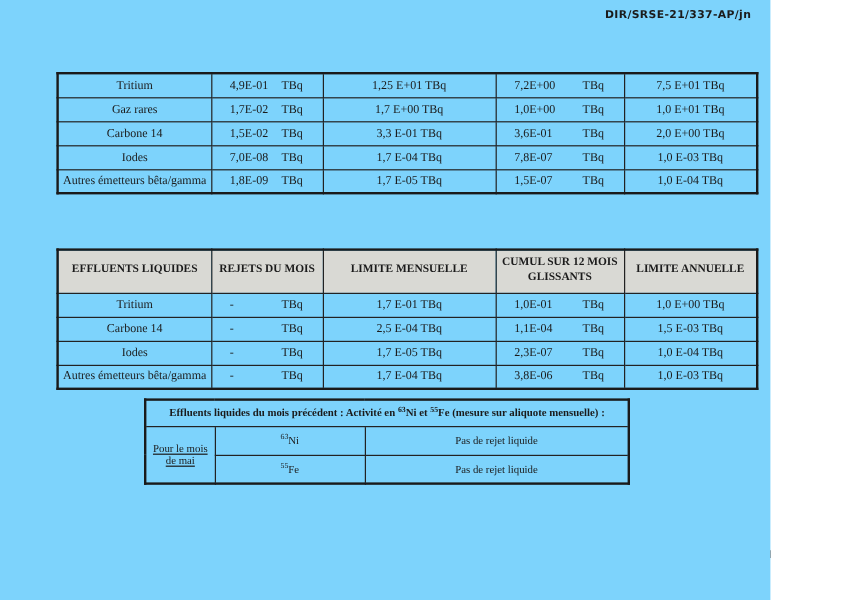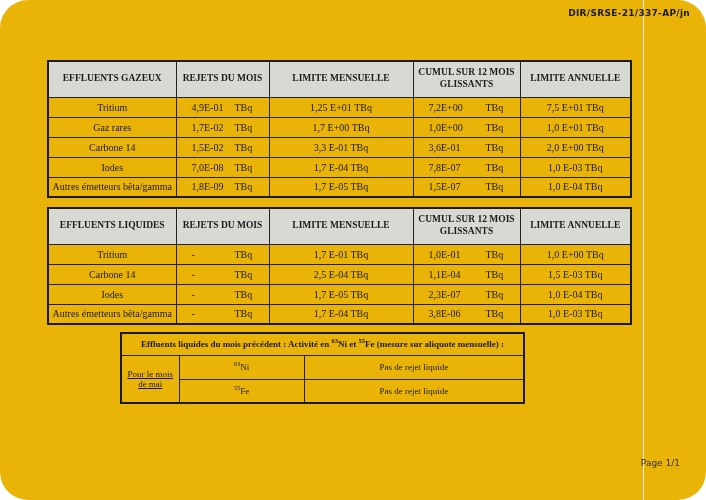--- a/index.html
+++ b/index.html
@@ -4,22 +4,22 @@
 <style>
   * { box-sizing: border-box; }
   html,body { margin:0; padding:0; }
   body {
     width:706px; height:500px;
     font-family:"Liberation Serif", serif;
     color:#1b1b1b;
     background:#ffffff;
   }
   #page {
-    position:relative; width:706px; height:500px;
-    background:#eab308; overflow:hidden;border-radius:28px;
+    position:relative; width:642px; height:500px;
+    background:#7dd3fc; overflow:hidden;
   }
   .scan-edge {
     position:absolute; left:643px; top:0; width:1px; height:500px;
     background:#ececea;
   }
   .doc-ref {
     position:absolute; top:8px; right:16px;
     font-family:"DejaVu Sans", sans-serif;
     font-size:9px; font-weight:bold; letter-spacing:0.3px;
   }
@@ -76,27 +76,20 @@
 
   <table class="rej-table" id="gas-table">
     <colgroup>
       <col style="width:128px">
         <col style="width:93px">
         <col style="width:144px">
         <col style="width:107px">
         <col style="width:111px">
     </colgroup>
     <tbody>
-        <tr>
-      <th>EFFLUENTS GAZEUX</th>
-      <th>REJETS DU MOIS</th>
-      <th>LIMITE MENSUELLE</th>
-      <th>CUMUL SUR 12 MOIS GLISSANTS</th>
-      <th>LIMITE ANNUELLE</th>
-    </tr>
     <tr>
       <td>Tritium</td>
       <td>
             <div class="val-unit">
               <span class="val">4,9E-01</span>
               <span class="unit">TBq</span>
             </div>
           </td>
       <td>1,25 E+01 TBq</td>
       <td>

